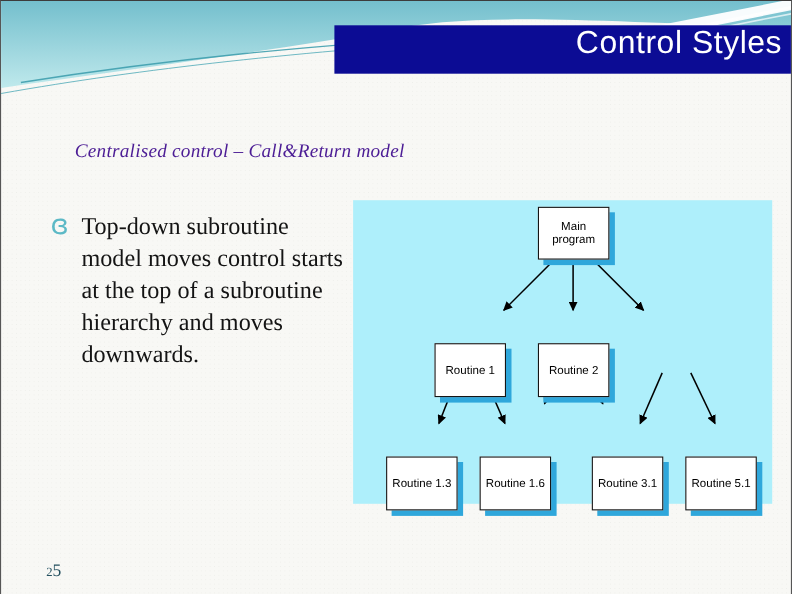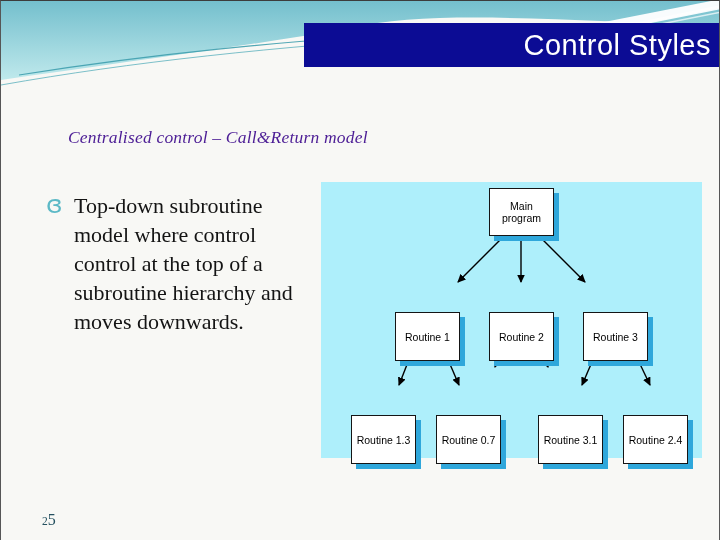--- a/index.html
+++ b/index.html
@@ -12,21 +12,21 @@
   }
   .slide::before{ 
     content:"";position:absolute;inset:0;
     background-image:radial-gradient(#e6e8e2 0.6px,transparent 0.7px);
     background-size:4px 4px;opacity:.55;pointer-events:none;z-index:0;
   }
   .bg-art{position:absolute;inset:0;z-index:1;}
   .title-bar{
     position:absolute;left:303px;top:22px;right:0;height:44px;
     background:#0c0c94;z-index:3;
-    display:flex;align-items:center;justify-content:flex-end;
+    display:flex;align-items:flex-start;justify-content:flex-end;
     padding-right:8px;box-sizing:border-box;
   }
   .title-bar .title{
     color:#ffffff;font-size:29px;letter-spacing:.5px;font-family:"Liberation Sans",sans-serif;
   }
   .subtitle{
     position:absolute;left:67px;top:126px;z-index:2;
     font-family:"Liberation Serif",serif;font-style:italic;
     font-size:17.5px;color:#4c1d95;letter-spacing:.2px;
   }
@@ -88,21 +88,21 @@
   </svg>
 
   <div class="title-bar">
     <span class="title">Control Styles</span>
   </div>
 
   <div class="subtitle">Centralised control – Call&amp;Return model</div>
 
   <div class="bullet-block">
     <span class="bullet-glyph">ɞ</span>
-    <span class="bullet-text">Top-down subroutine model where control control at the top of a subroutine hierarchy and moves downwards.</span>
+    <span class="bullet-text">Top-down subroutine model moves control starts at the top of a subroutine hierarchy and moves downwards.</span>
   </div>
 
   <div class="diagram">
     <svg class="arrows" width="381" height="276" viewBox="0 0 381 276">
       <defs>
         <marker id="ah" markerUnits="userSpaceOnUse" markerWidth="9" markerHeight="8" refX="7.5" refY="4" orient="auto">
           <path d="M0,0 L8.5,4 L0,8 Z" fill="#000"></path>
         </marker>
       </defs>
       <g stroke="#000" stroke-width="1.4">
@@ -114,22 +114,21 @@
         <line x1="186" y1="157" x2="174" y2="185" marker-end="url(#ah)"></line>
         <line x1="214" y1="157" x2="227" y2="185" marker-end="url(#ah)"></line>
         <line x1="281" y1="157" x2="261" y2="203" marker-end="url(#ah)"></line>
         <line x1="307" y1="157" x2="329" y2="203" marker-end="url(#ah)"></line>
       </g>
     </svg>
 
     <div class="node" style="left:168px;top:6px;">Main program</div>
     <div class="node tall" style="left:74px;top:107px;">Routine 1</div>
     <div class="node tall" style="left:168px;top:107px;">Routine 2</div>
-    <div class="node tall" style="left:262px;top:107px;">Routine 3</div>
     <div class="node tall" style="left:30px;top:210px;">Routine 1.3</div>
-    <div class="node tall" style="left:115px;top:210px;">Routine 0.7</div>
+    <div class="node tall" style="left:115px;top:210px;">Routine 1.6</div>
     <div class="node tall" style="left:217px;top:210px;text-align:center;">Routine 3.1</div>
-    <div class="node tall" style="left:302px;top:210px;">Routine 2.4</div>
+    <div class="node tall" style="left:302px;top:210px;">Routine 5.1</div>
   </div>
 
   <div class="page-number">25</div>
 
 </div>
 
 </body></html>

